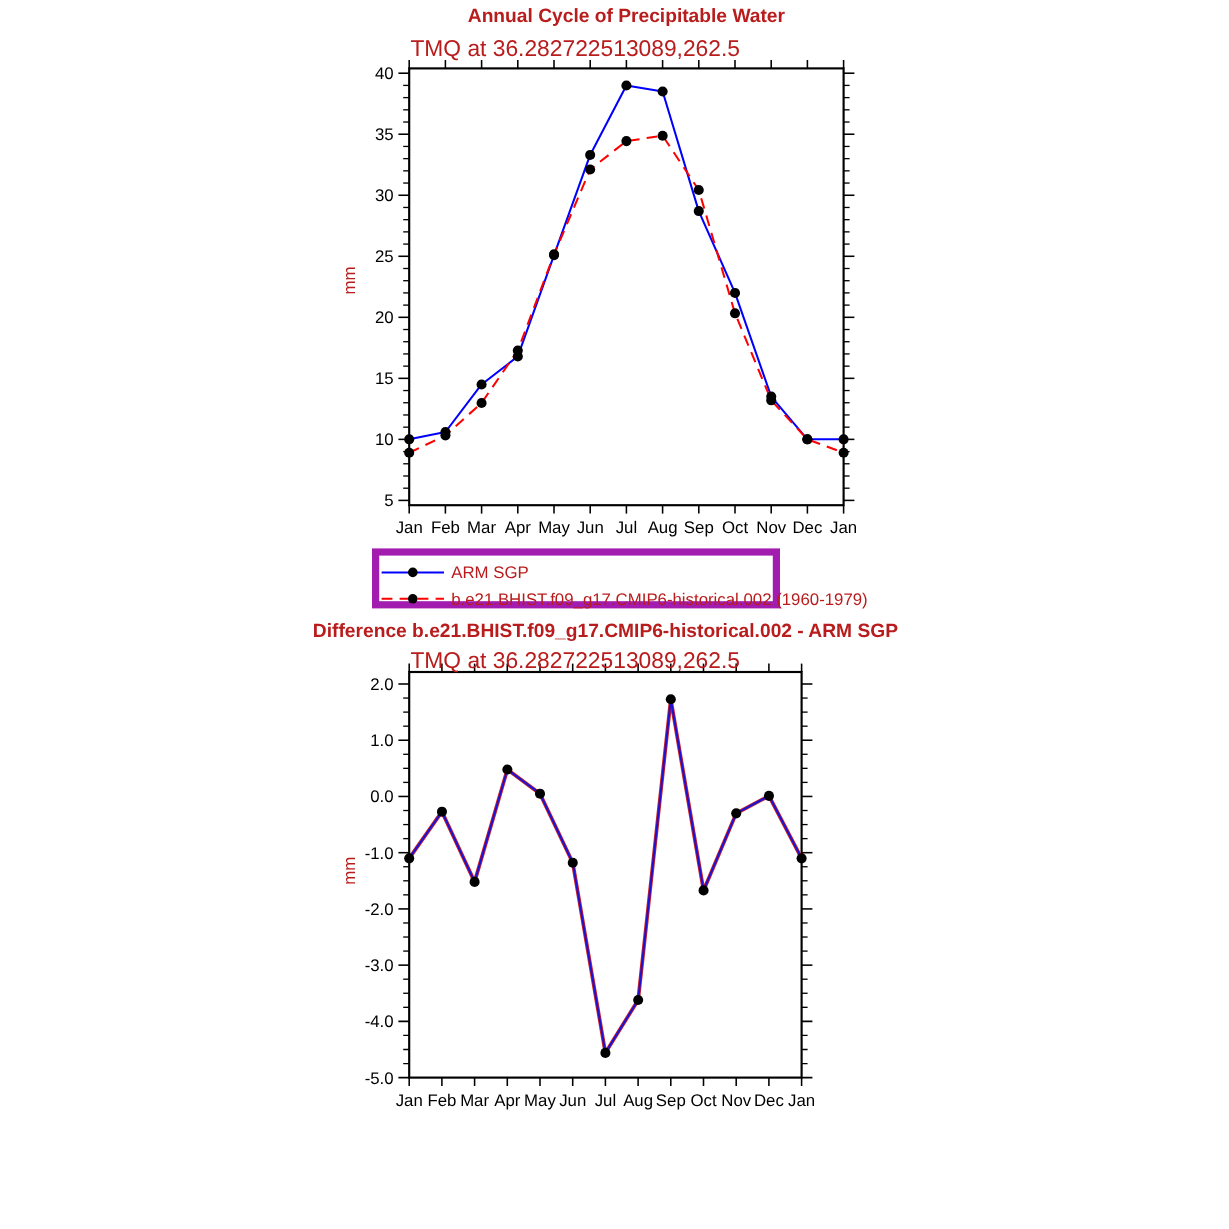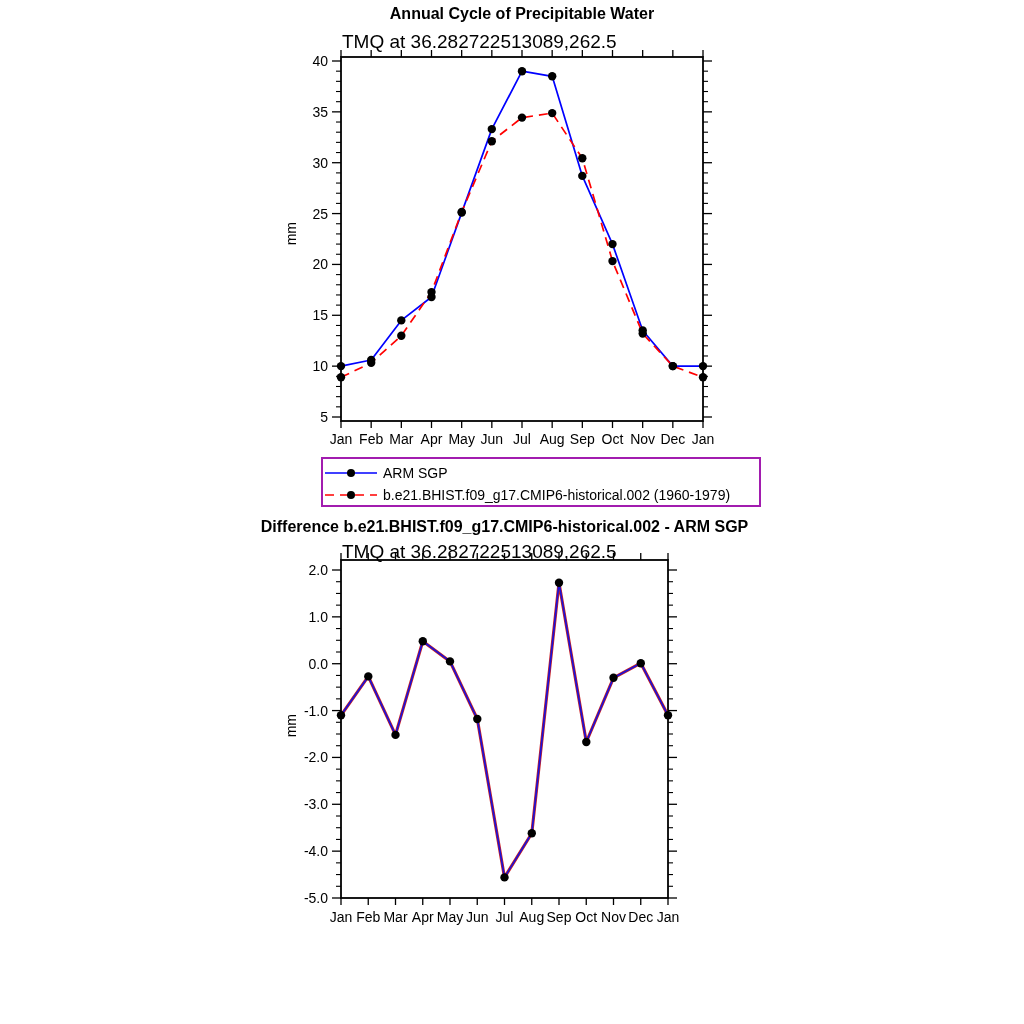--- a/index.html
+++ b/index.html
@@ -2,21 +2,21 @@
 <html><head>
 <meta charset="utf-8">
 <style>
   html, body { margin: 0; padding: 0; background: #ffffff; }
   .figure {
     position: relative;
     width: 1024px;
     height: 1024px;
     background: #ffffff;
     font-family: "Liberation Sans", sans-serif;
-    color: #000000;
+    color: #b91c1c;
     overflow: hidden;
   }
   .figure svg.plot-layer {
     position: absolute;
     left: 0; top: 0;
   }
   .chart-title {
     position: absolute;
     font-weight: bold;
     font-size: 16px;
@@ -37,26 +37,25 @@
     font-size: 14px;
     writing-mode: vertical-rl;
     transform: rotate(180deg);
     white-space: nowrap;
   }
   .y-axis-title.top    { left: 283px; top: 222px; }
   .y-axis-title.bottom { left: 283px; top: 714px; }
   .legend {
     position: absolute;
     left: 310px; top: 457px;
-    width: 440px; height: 50px;
-    border: 2px solid #a21caf;
+    width: 340px; height: 50px;
+    border: 6px solid #a21caf;
     box-sizing: border-box;
     padding: 3px 0 0 1px;
     background: #ffffff;
-    margin-left: 11px;
   }
   .legend-row {
     display: flex;
     align-items: center;
     height: 22px;
   }
   .legend-sample { flex: 0 0 auto; }
   .legend-label {
     font-size: 14px;
     margin-left: 5px;

